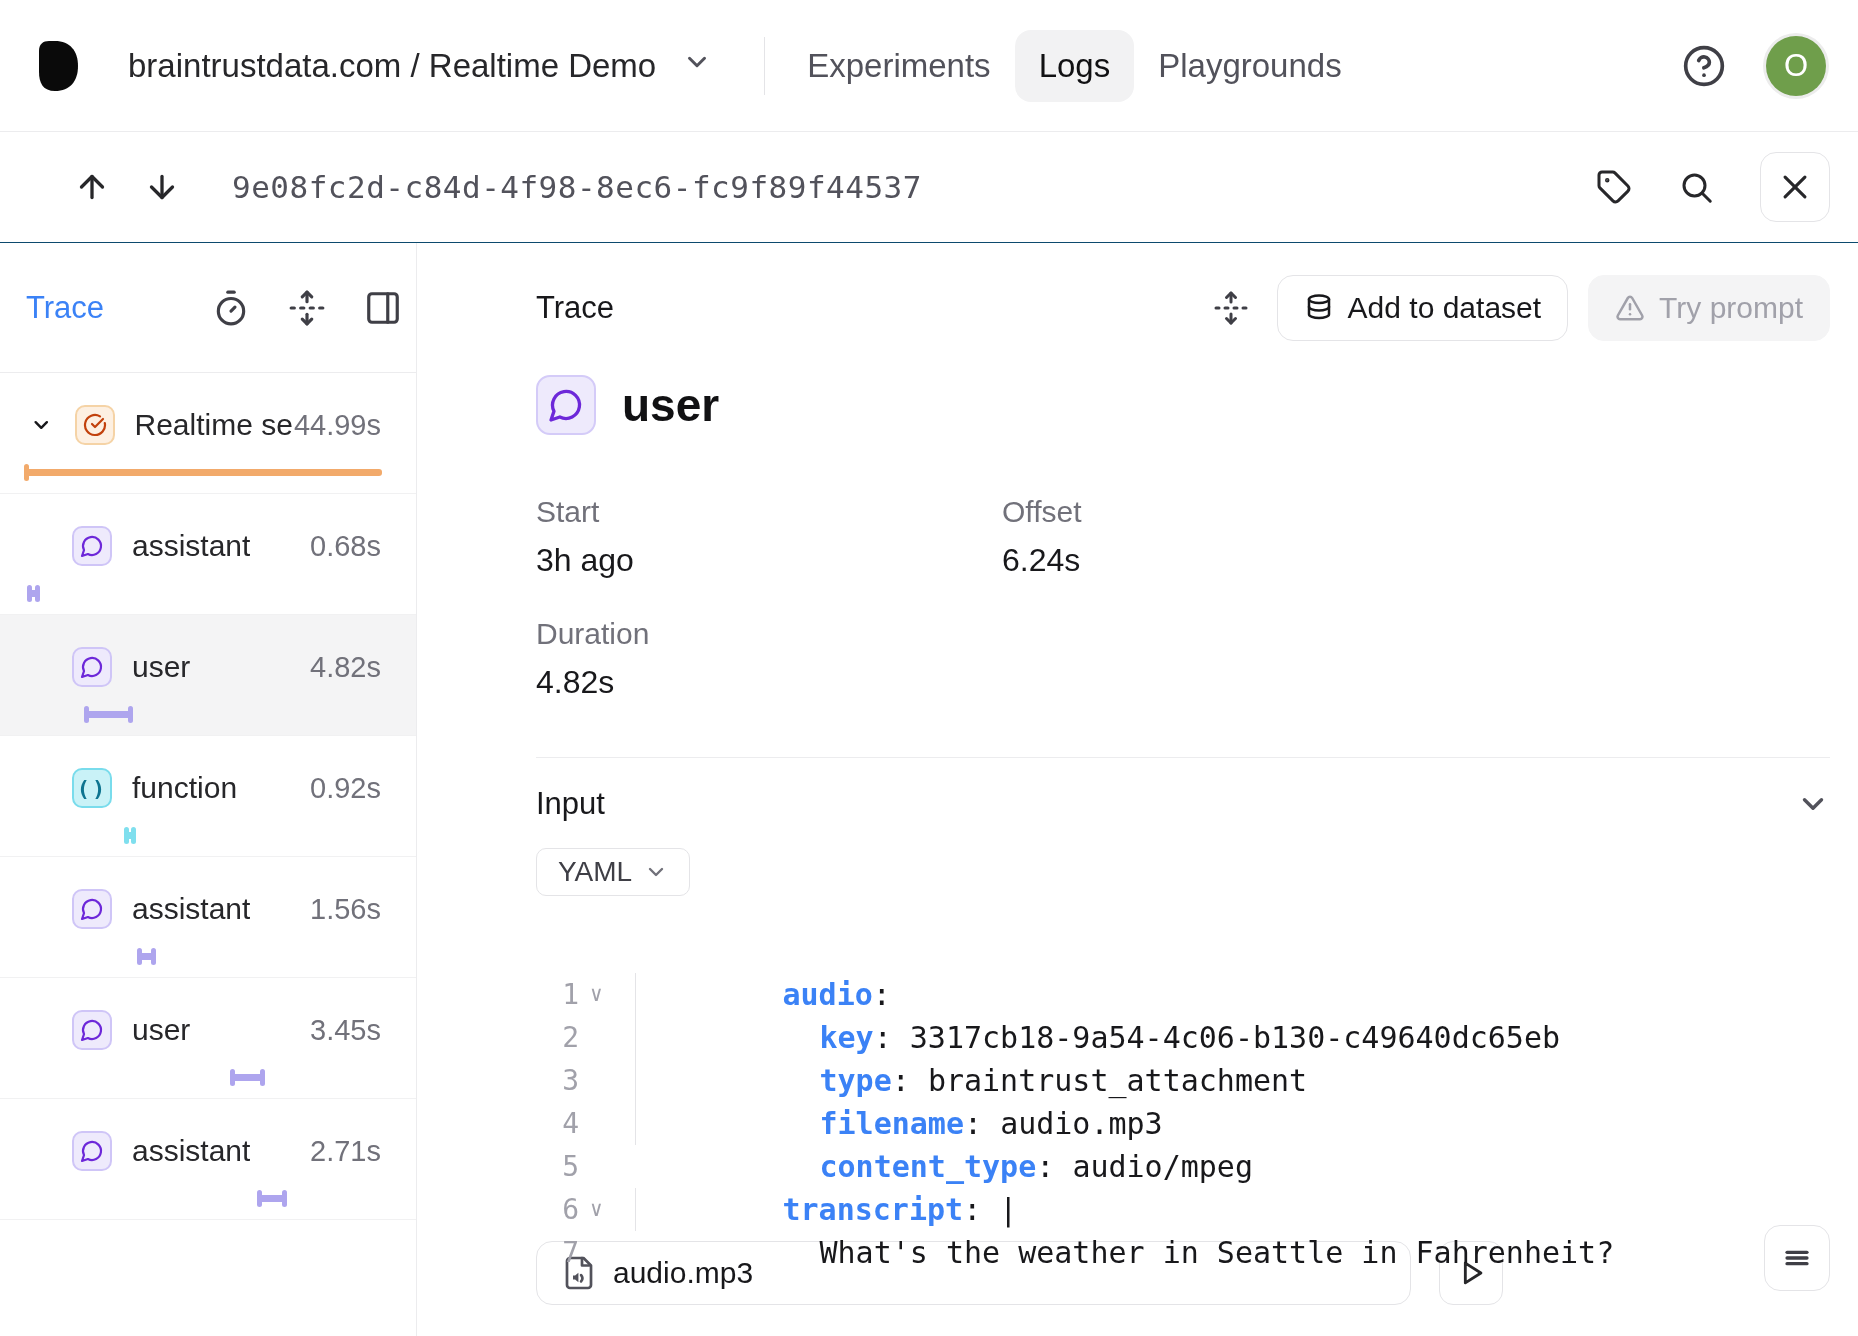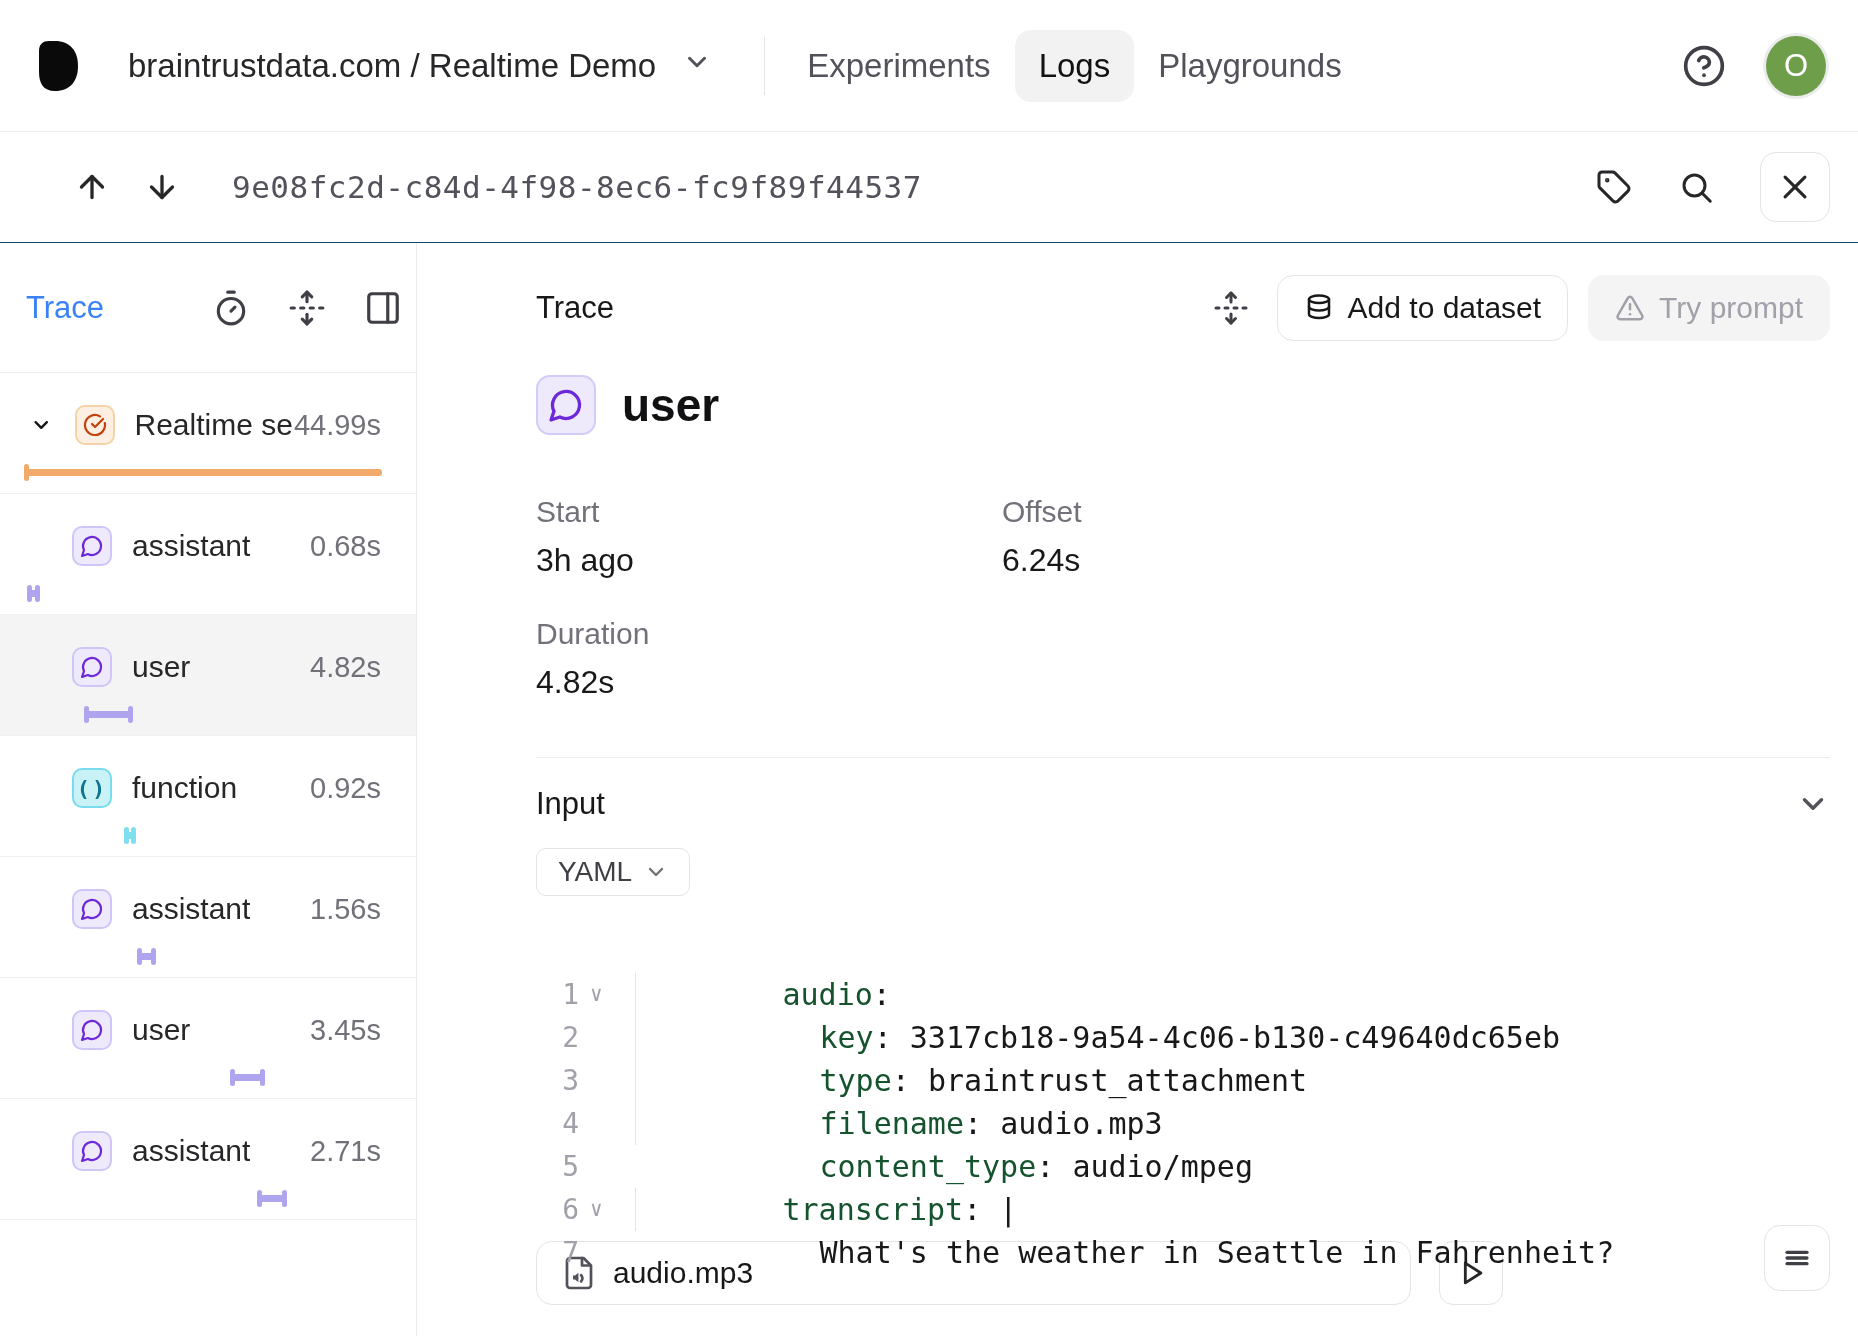--- a/index.html
+++ b/index.html
@@ -85,21 +85,21 @@
 
   .fmt-btn { margin-top:26px; width:154px; height:48px; border:1px solid #e4e4e7; border-radius:10px; background:#fff;
     display:flex; align-items:center; justify-content:center; gap:12px; font-size:28px; font-weight:500; color:#3f3f46; cursor:pointer; font-family:inherit; }
 
   .code { margin-top:34px; font-family:"DejaVu Sans Mono", monospace; font-size:30px; }
   .cl { position:relative; height:43px; line-height:43px; padding-left:102px; white-space:pre; }
   .cl .ln { position:absolute; left:0; width:43px; text-align:right; color:#a1a1aa; font-size:28px; }
   .cl .fold { position:absolute; left:54px; width:30px; color:#a1a1aa; font-size:21px; cursor:pointer; }
   .cl.ind { padding-left:139px; }
   .cl.ind::before { content:''; position:absolute; left:99px; top:0; height:43px; border-left:1px solid #e4e4e7; }
-  .yk { color:#14532d; }
+  .yk { color:#3b82f6;font-weight:bold; }
   .yp, .yv { color:#18181b; }
 
   .attach-row { margin-top:10px; display:flex; align-items:center; gap:28px; }
   .attach-chip { width:875px; height:64px; border:1px solid #e4e4e7; border-radius:16px; display:flex; align-items:center; padding:0 24px; gap:16px; cursor:pointer; background:#fff; }
   .attach-name { font-size:30px; color:#18181b; }
   .play-btn { width:64px; height:64px; border:1px solid #e4e4e7; border-radius:14px; background:#fff; }
   .layout-btn { position:absolute; right:28px; top:982px; width:66px; height:66px; border:1px solid #e4e4e7; border-radius:16px; background:#fff; }
 </style>
 </head>
 <body>

